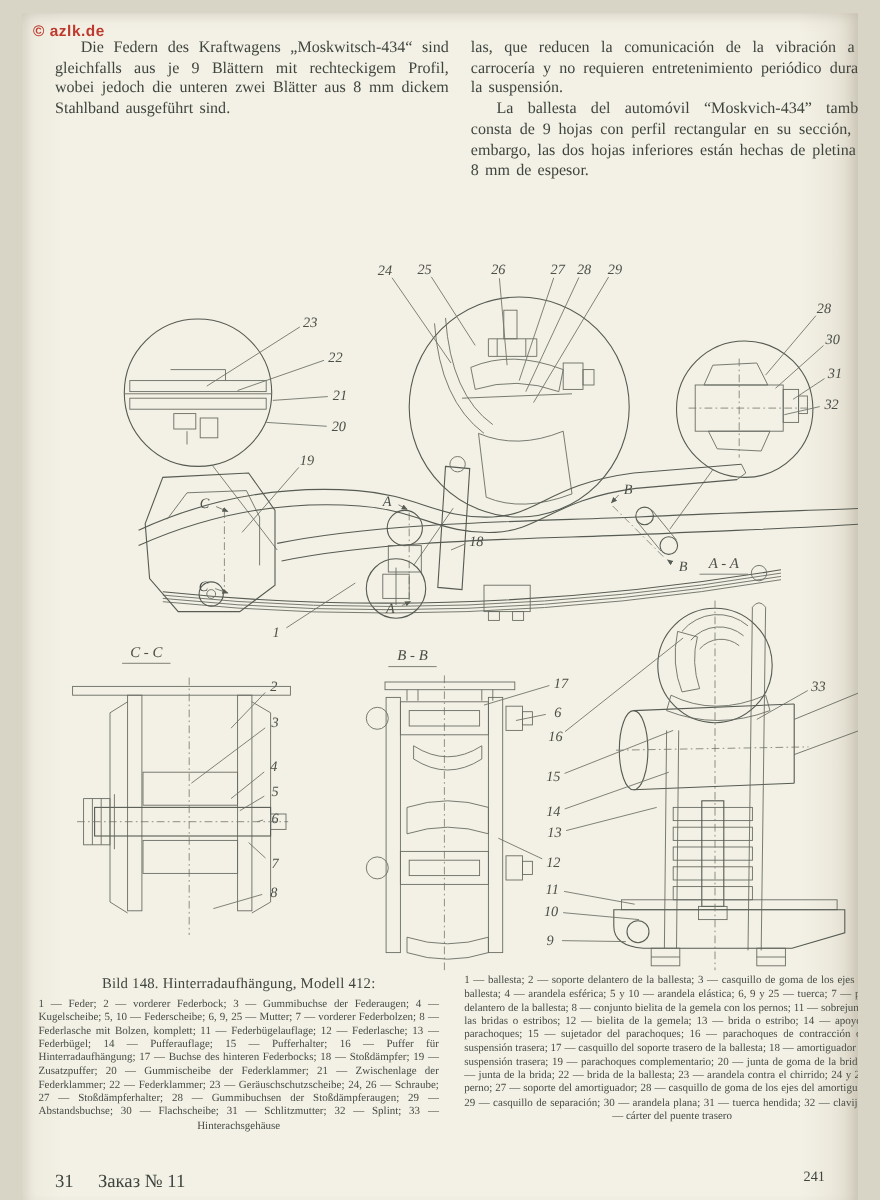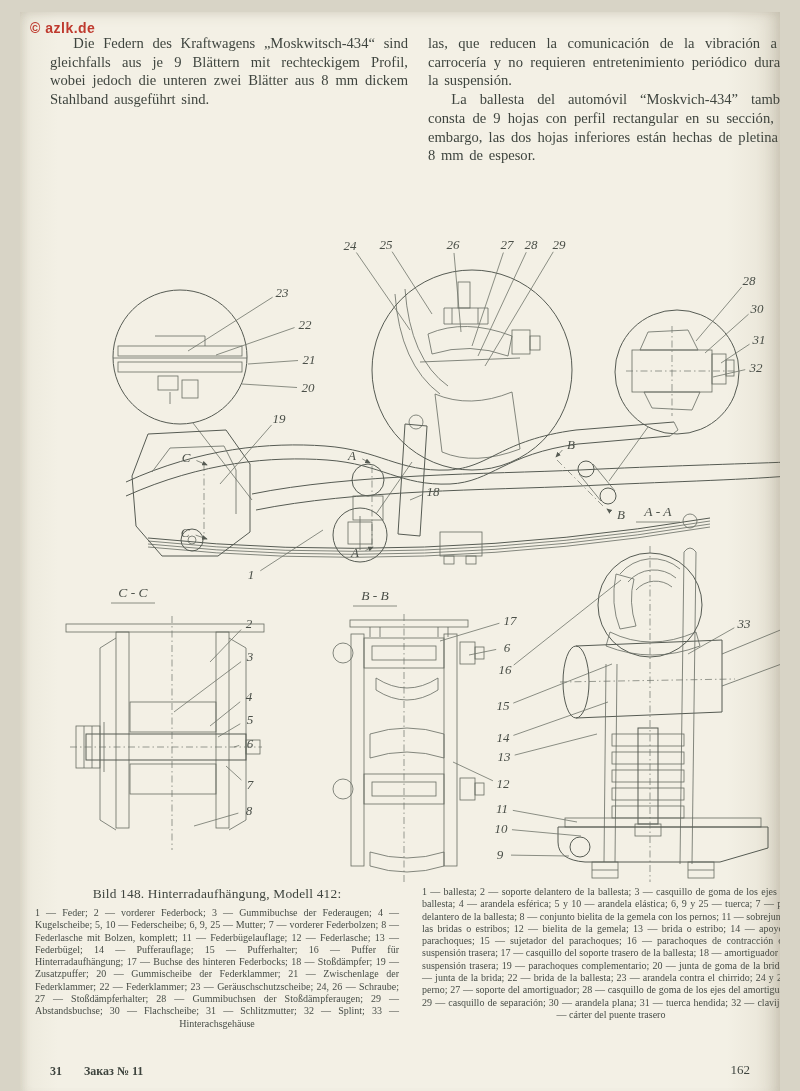--- a/index.html
+++ b/index.html
@@ -28,21 +28,21 @@
   .fig-section{font:italic 13.5px "Liberation Serif","DejaVu Serif",serif;fill:#4a4f48;text-anchor:middle;}
   .ink{stroke:#565b53;fill:none;stroke-width:1;}
   .ink2{stroke:#666b62;fill:none;stroke-width:.8;}
   .leader{stroke:#6e736a;stroke-width:.8;fill:none;}
   .dash{stroke:#6e736a;stroke-width:.7;stroke-dasharray:7 3 1.5 3;fill:none;}
   .caption{position:absolute;top:874px;}
   .cap-de{left:15px;width:364px;}
   .cap-es{left:402px;width:378px;}
   .cap-title{font-size:13.4px;text-align:center;margin:0 0 5px 0;letter-spacing:.2px;}
   .cap-legend{font-size:10px;line-height:12.3px;text-align:justify;text-align-last:center;margin:0;color:#474d47;}
-  .footer-left{position:absolute;left:30px;top:1052px;font-size:12px;font-weight:bold;}
+  .footer-left{position:absolute;left:30px;top:1052px;font-size:17px;}
   .footer-left .num{margin-right:22px;}
   .footer-right{position:absolute;right:30px;top:1050px;font-size:13px;}
 </style>
 </head>
 <body>
 
 <div class="page">
 
   <div class="watermark">© azlk.de</div>
 
@@ -316,15 +316,15 @@
     <p class="cap-legend">1 — Feder; 2 — vorderer Federbock; 3 — Gummibuchse der Federaugen; 4 — Kugelscheibe; 5, 10 — Federscheibe; 6, 9, 25 — Mutter; 7 — vorderer Federbolzen; 8 — Federlasche mit Bolzen, komplett; 11 — Federbügelauflage; 12 — Federlasche; 13 — Federbügel; 14 — Pufferauflage; 15 — Pufferhalter; 16 — Puffer für Hinterradaufhängung; 17 — Buchse des hinteren Federbocks; 18 — Stoßdämpfer; 19 — Zusatzpuffer; 20 — Gummischeibe der Federklammer; 21 — Zwischenlage der Federklammer; 22 — Federklammer; 23 — Geräuschschutzscheibe; 24, 26 — Schraube; 27 — Stoßdämpferhalter; 28 — Gummibuchsen der Stoßdämpferaugen; 29 — Abstandsbuchse; 30 — Flachscheibe; 31 — Schlitzmutter; 32 — Splint; 33 — Hinterachsgehäuse</p>
   </div>
 
   <div class="caption cap-es">
     <p class="cap-legend">1 — ballesta; 2 — soporte delantero de la ballesta; 3 — casquillo de goma de los ejes de la ballesta; 4 — arandela esférica; 5 y 10 — arandela elástica; 6, 9 y 25 — tuerca; 7 — perno delantero de la ballesta; 8 — conjunto bielita de la gemela con los pernos; 11 — sobrejunta de las bridas o estribos; 12 — bielita de la gemela; 13 — brida o estribo; 14 — apoyo del parachoques; 15 — sujetador del parachoques; 16 — parachoques de contracción de la suspensión trasera; 17 — casquillo del soporte trasero de la ballesta; 18 — amortiguador de la suspensión trasera; 19 — parachoques complementario; 20 — junta de goma de la brida; 21 — junta de la brida; 22 — brida de la ballesta; 23 — arandela contra el chirrido; 24 y 26 — perno; 27 — soporte del amortiguador; 28 — casquillo de goma de los ejes del amortiguador; 29 — casquillo de separación; 30 — arandela plana; 31 — tuerca hendida; 32 — clavija; 33 — cárter del puente trasero</p>
   </div>
 
   <div class="footer-left">
     <span class="num">31</span><span>Заказ № 11</span>
   </div>
-  <div class="footer-right">162</div>
+  <div class="footer-right">241</div>
 
 </div>
 
 </body></html>

